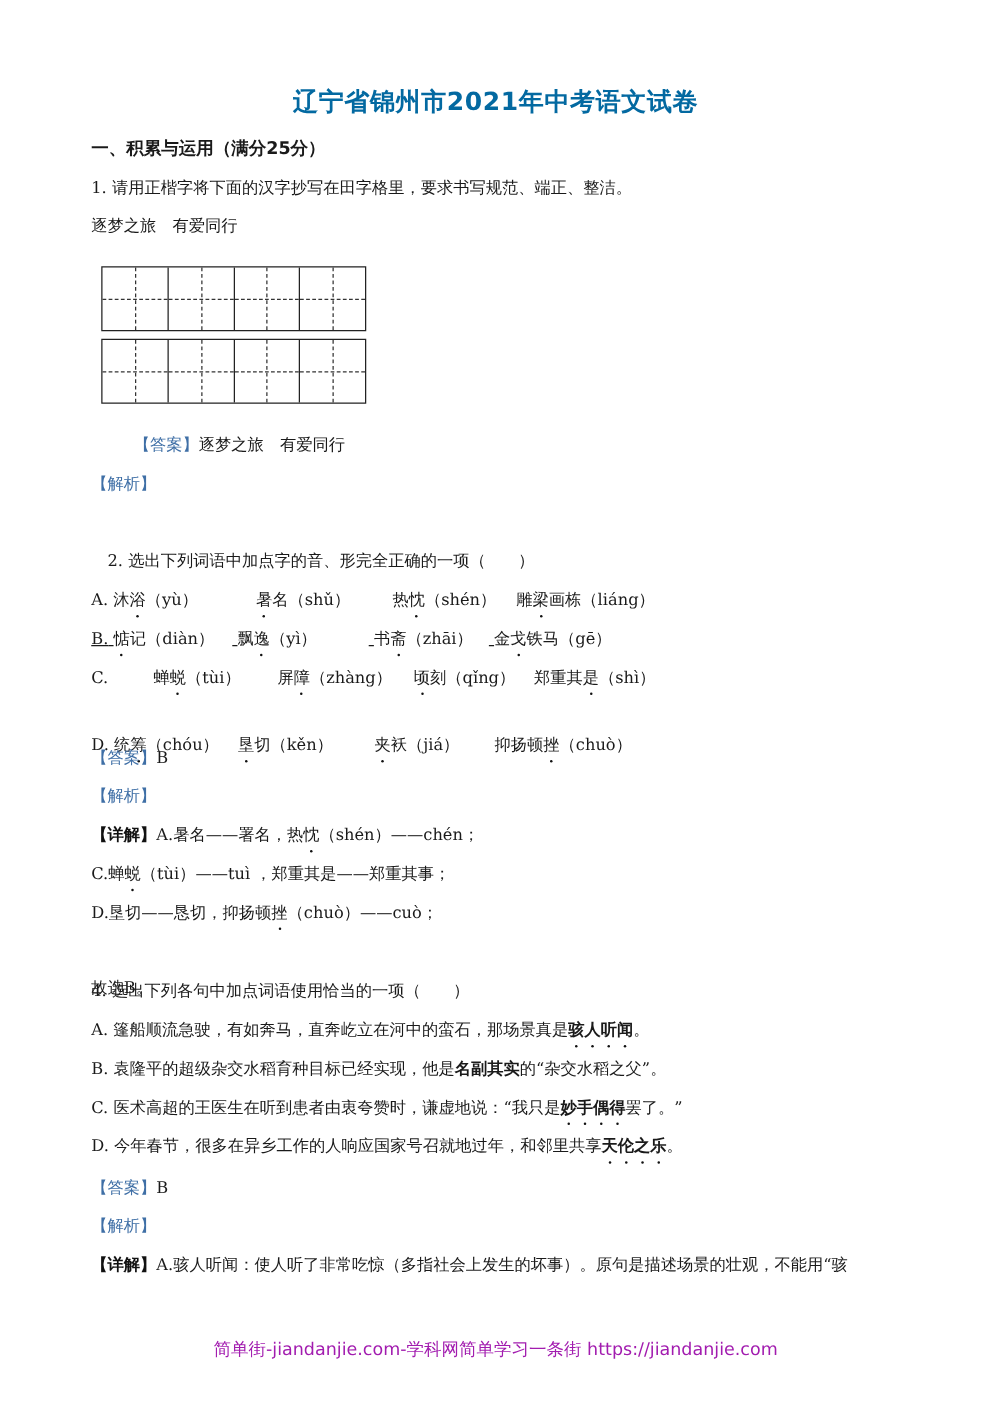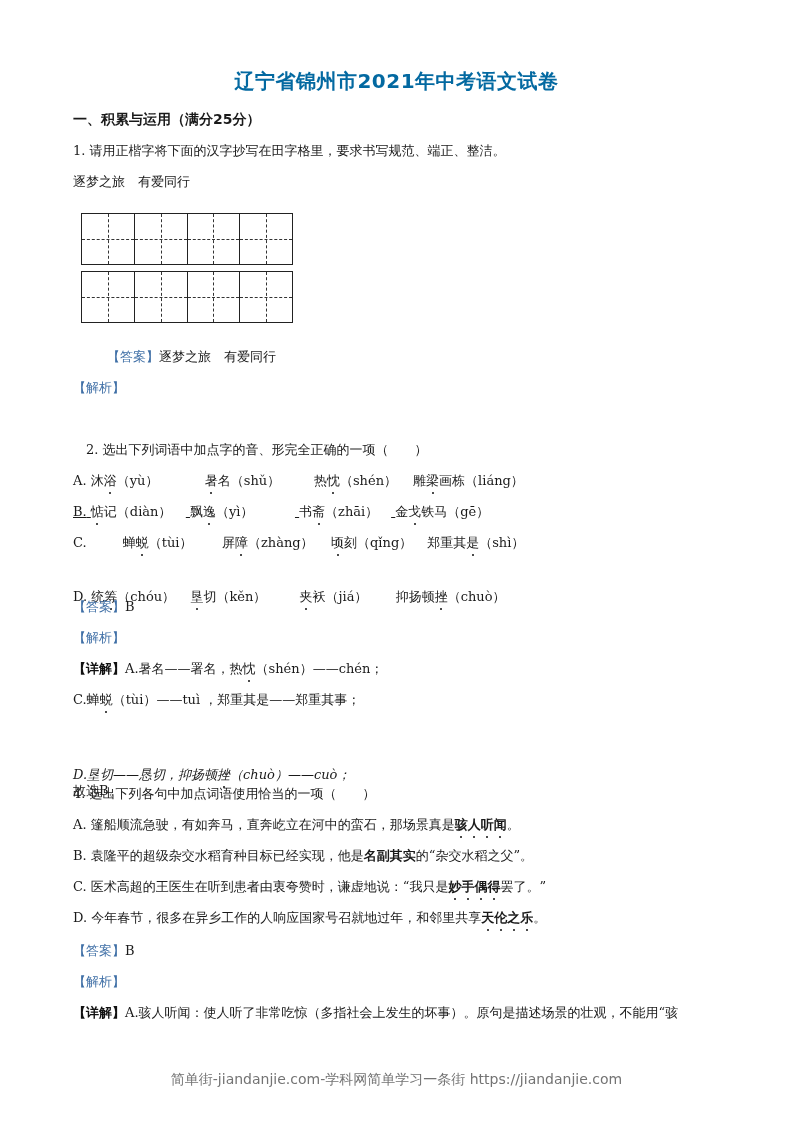--- a/index.html
+++ b/index.html
@@ -40,21 +40,21 @@
   .cell::before {
     content: ""; position: absolute; left: 50%; top: 0; bottom: 0;
     border-left: 1.5px dashed #333;
   }
   .cell::after {
     content: ""; position: absolute; top: 50%; left: 0; right: 0;
     border-top: 1.5px dashed #333;
   }
   .footer {
     position: absolute; top: 1071px; left: 0; width: 793px; text-align: center;
-    font-family: "DejaVu Sans", "Liberation Sans", sans-serif; font-size: 14px; color: #737373;
+    font-family: "DejaVu Sans", "Liberation Sans", sans-serif; font-size: 14px; color: #a21caf;
   }
 </style>
 </head>
 <body>
 
 <div class="page">
 
   <div class="title">辽宁省锦州市2021年中考语文试卷</div>
 
   <div class="line section-head" style="top:110px;">一、积累与运用（满分25分）</div>
@@ -121,21 +121,21 @@
   </div>
   <div class="line" style="top:629px;">
     <span class="tag-blue">【解析】</span>
   </div>
   <div class="line" style="top:660px;">
     <span class="tag-black">【详解】</span><span>A.暑名——署名，热</span><span class="dot">忱</span><span>（shén）——chén；</span>
   </div>
   <div class="line" style="top:691px;">
     <span>C.蝉</span><span class="dot">蜕</span><span>（tùi）——tuì ，郑重其是——郑重其事；</span>
   </div>
-  <div class="line" style="top:766px;font-style:italic;">
+  <div class="line" style="top:722px;">
     <span>D.垦切——恳切，抑扬顿</span><span class="dot">挫</span><span>（chuò）——cuò；</span>
   </div>
   <div class="line" style="top:782px;">故选B。</div>
 
   <div class="line" style="top:785px;">4. 选出下列各句中加点词语使用恰当的一项（　　）</div>
 
   <div class="line" style="top:847px;">
     <span>B.</span> <span>袁隆平的超级杂交水稻育种目标已经实现，他是</span><span class="em-bold">名副其实</span><span>的“杂交水稻之父”。</span>
   </div>
   <div class="line" style="top:816px;">

